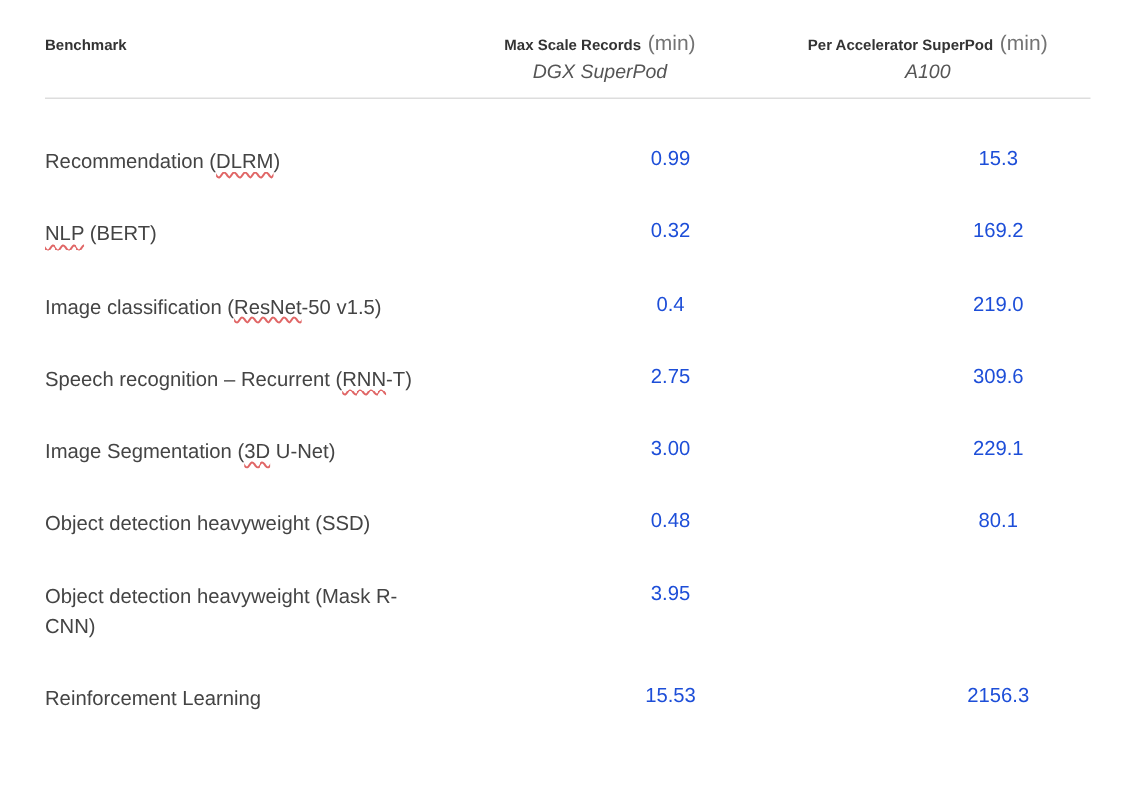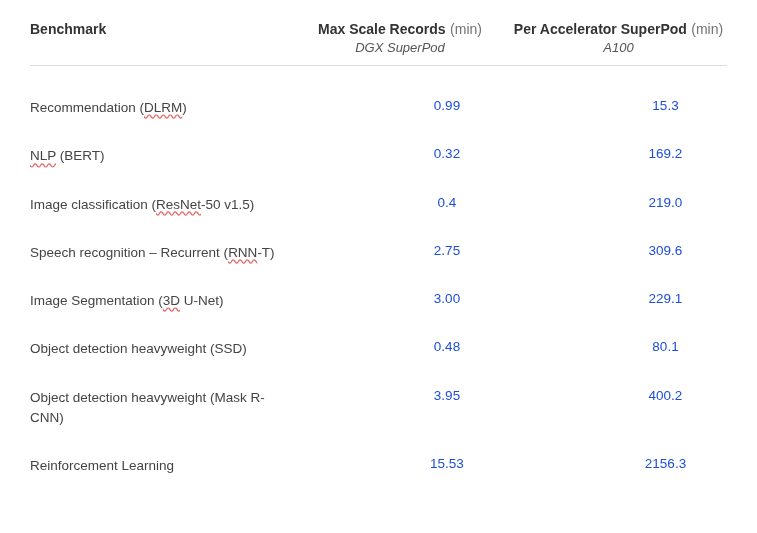--- a/index.html
+++ b/index.html
@@ -29,21 +29,21 @@
     .col-max {
       flex: 0 0 220px;
       text-align: center;
     }
     .col-per {
       flex: 1;
       text-align: center;
     }
     .header-title {
       font-weight: 600;
-      font-size: 14px;
+      font-size: 10px;
       color: #333333;
     }
     .header-unit {
       font-weight: 400;
       font-size: 14px;
       color: #737373;
     }
     .header-sub {
       font-style: italic;
       font-size: 13px;
@@ -123,21 +123,20 @@
         <div class="col-per value">229.1</div>
       </div>
       <div class="data-row">
         <div class="col-benchmark benchmark-name">Object detection heavyweight (SSD)</div>
         <div class="col-max value">0.48</div>
         <div class="col-per value">80.1</div>
       </div>
       <div class="data-row">
         <div class="col-benchmark benchmark-name">Object detection heavyweight (Mask R-CNN)</div>
         <div class="col-max value">3.95</div>
-        <div class="col-per value">400.2</div>
       </div>
       <div class="data-row">
         <div class="col-benchmark benchmark-name">Reinforcement Learning</div>
         <div class="col-max value">15.53</div>
         <div class="col-per value">2156.3</div>
       </div>
     </div>
 </div>
 
 </body></html>

